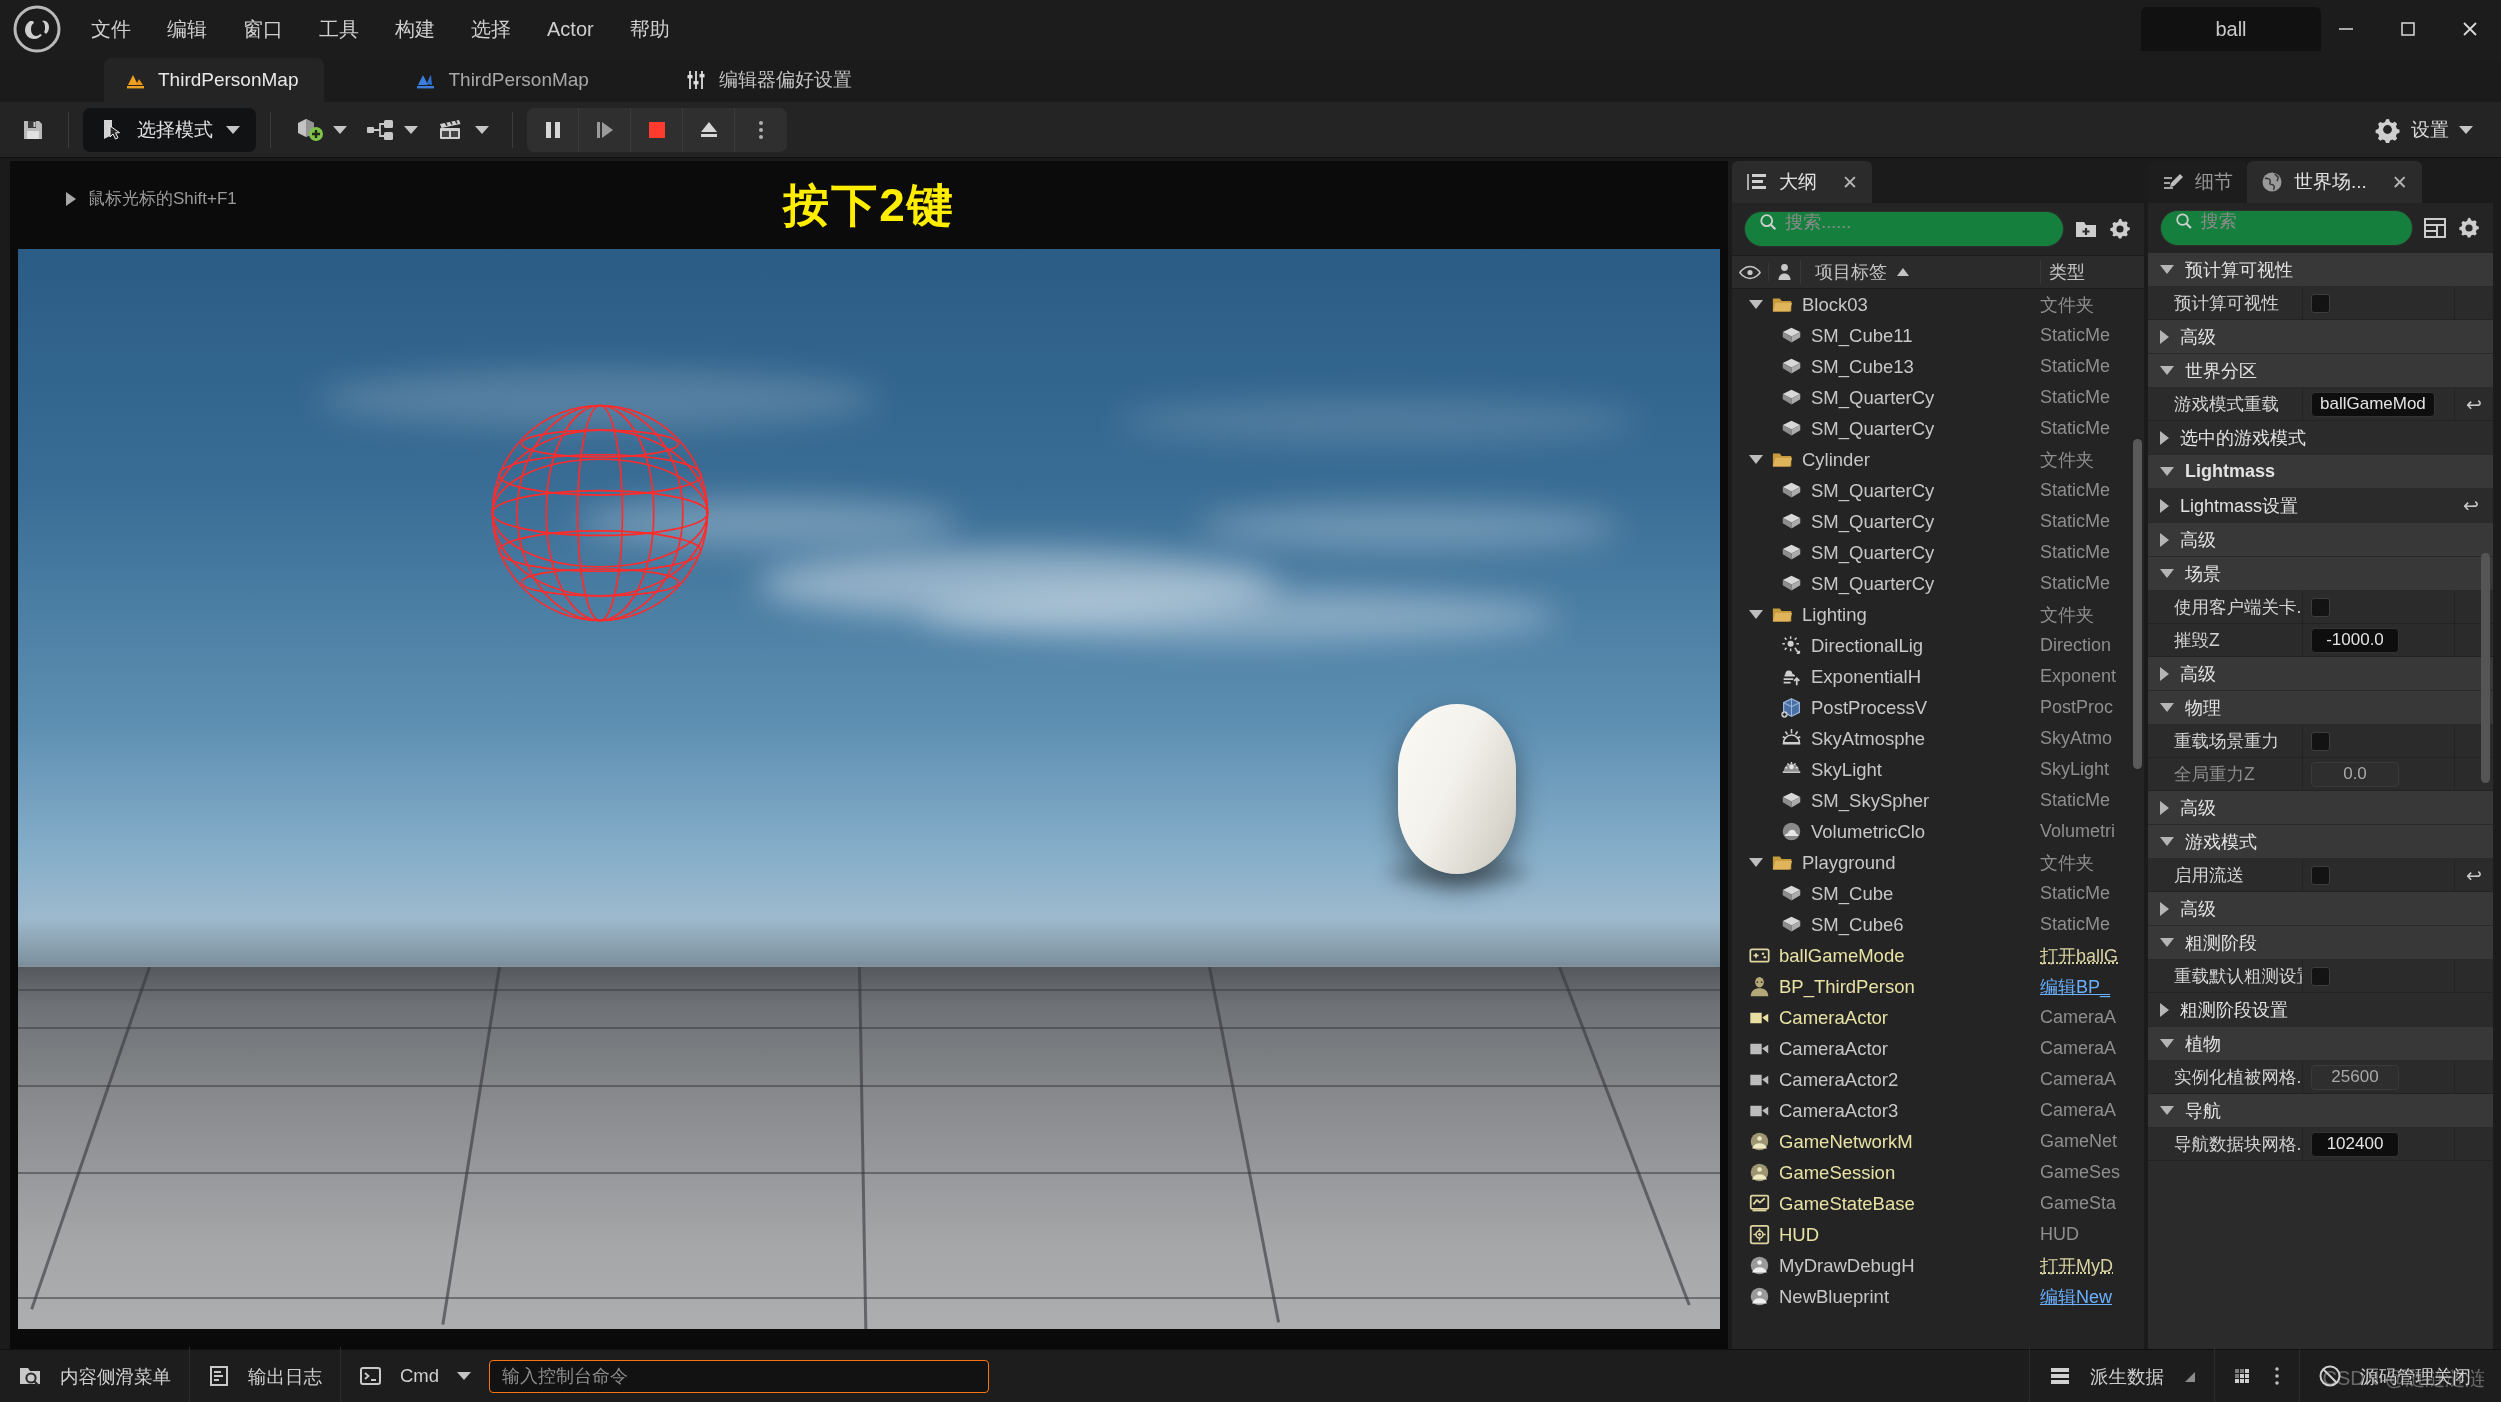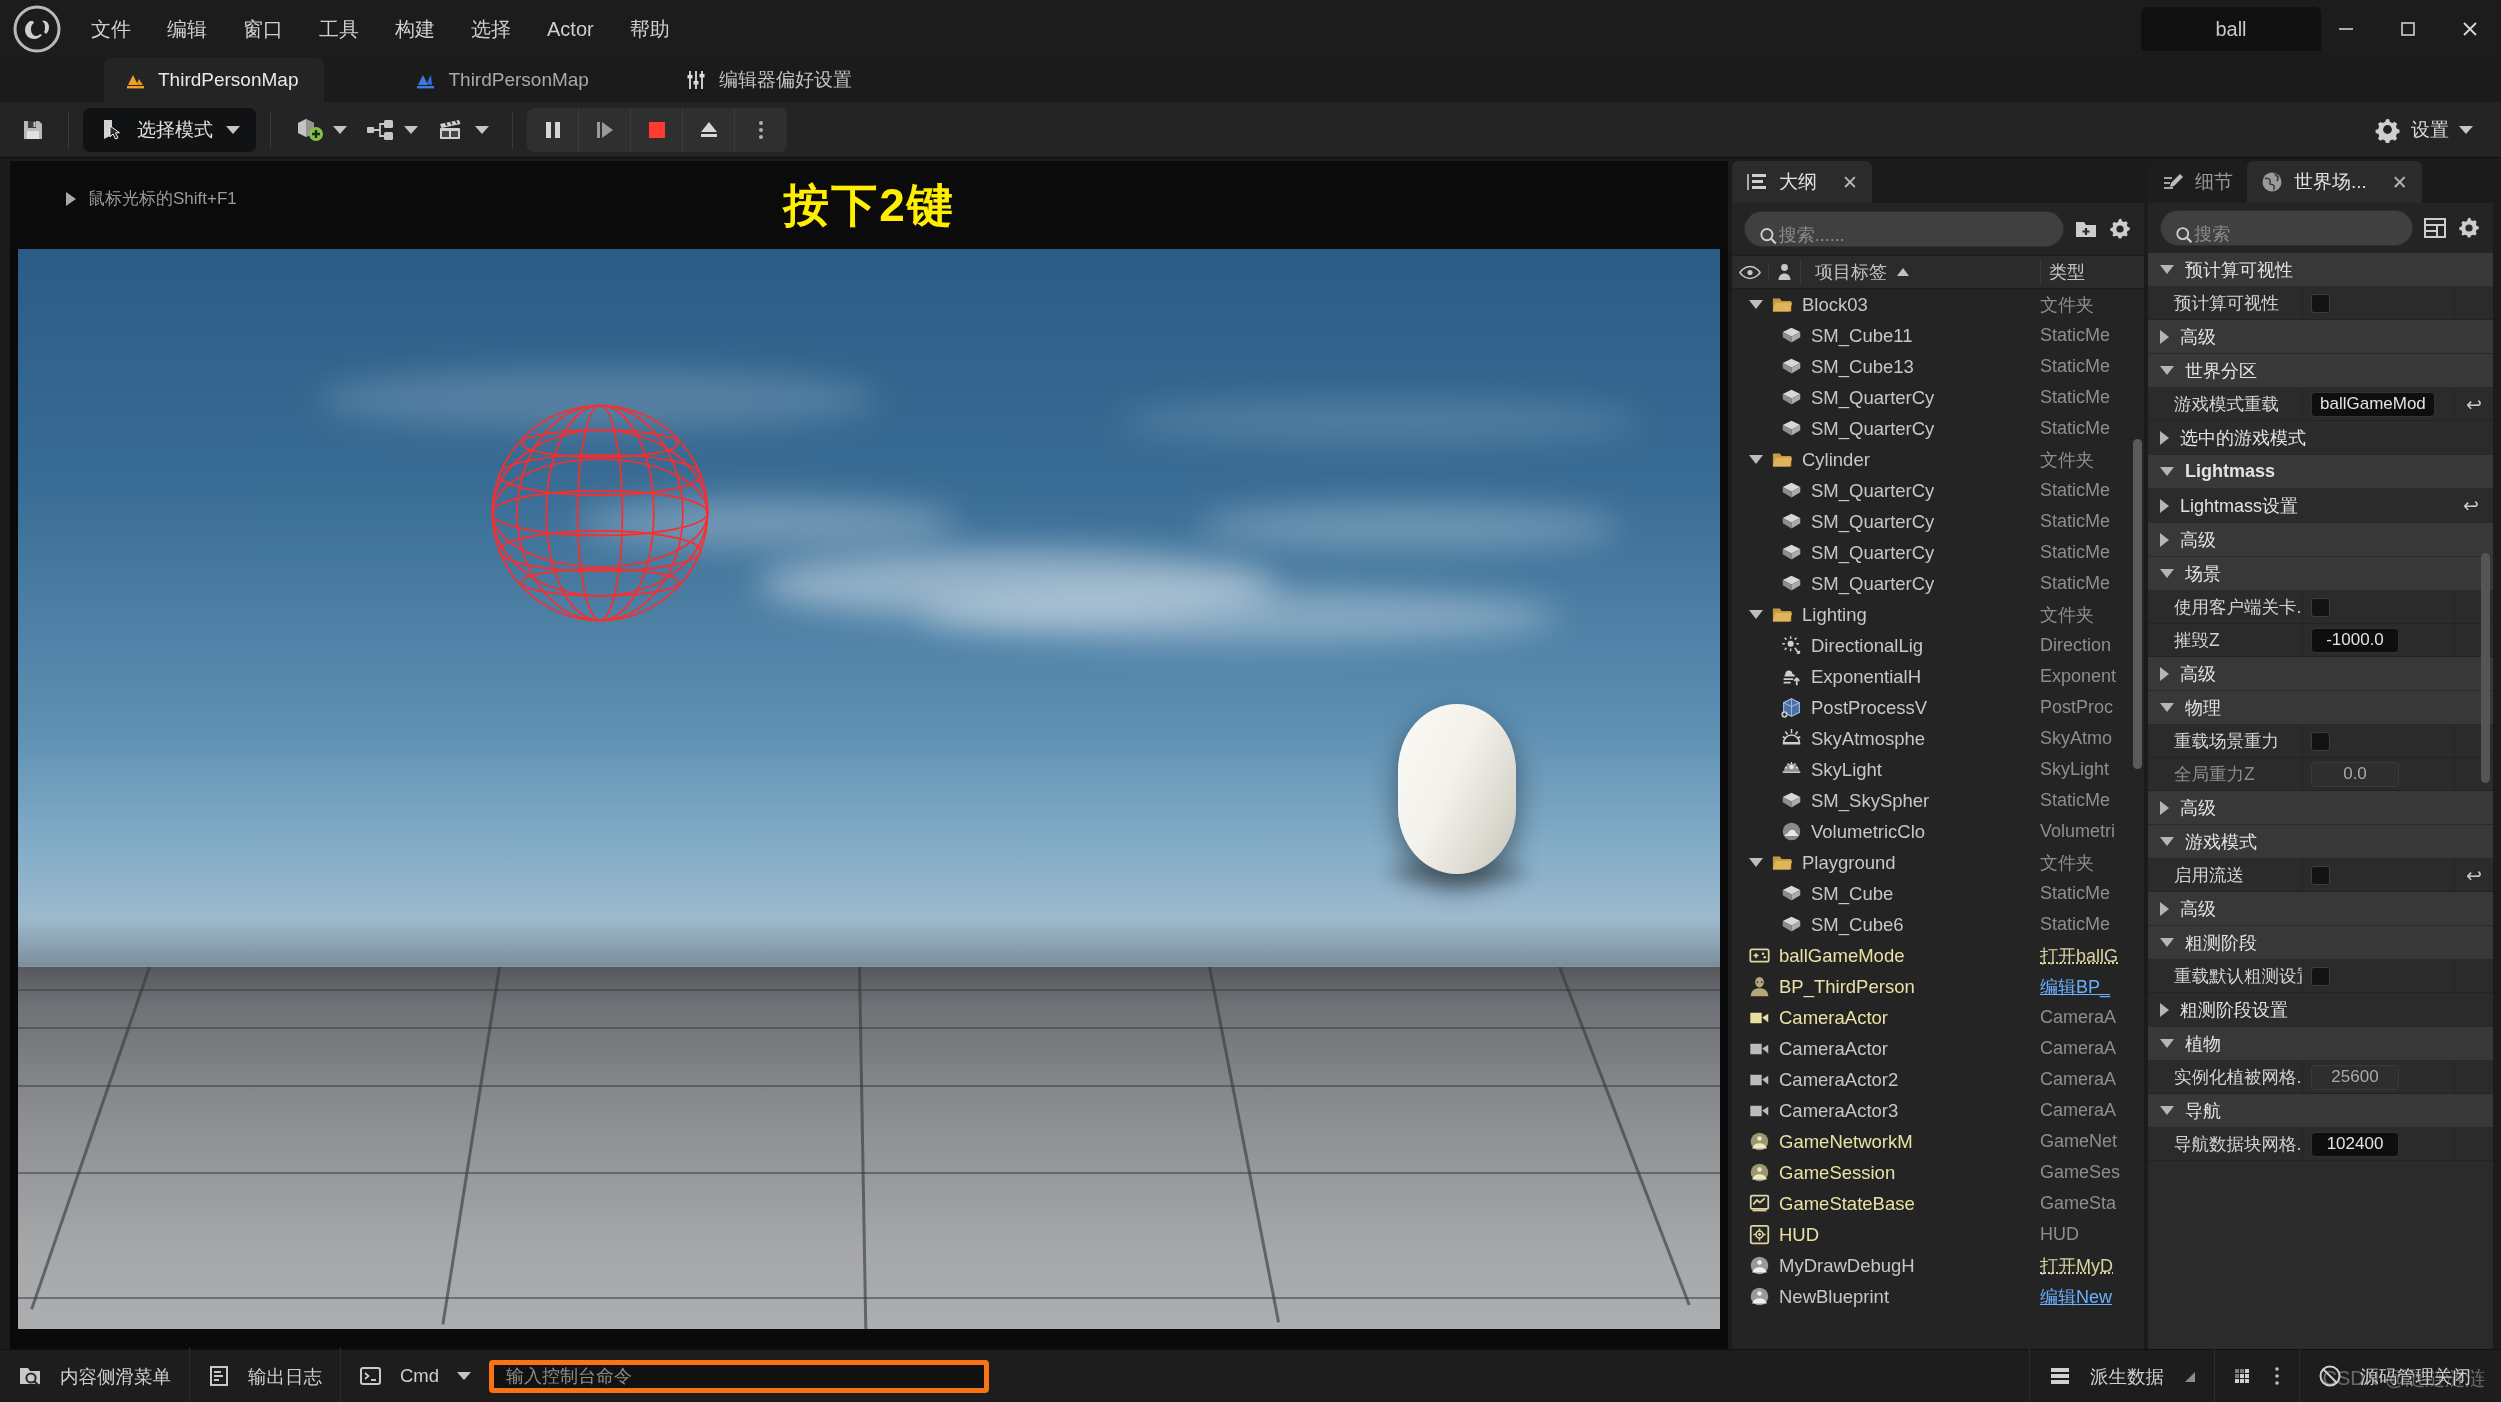--- a/index.html
+++ b/index.html
@@ -82,22 +82,22 @@
 
   
   .outliner { width: 412px; flex: none; display: flex; flex-direction: column; margin: 3px 4px 0 4px; }
   .panel-tabs { height: 42px; display: flex; align-items: flex-end; background: #1b1b1b; }
   .ptab { height: 42px; display: flex; align-items: center; gap: 11px; padding: 0 14px; font-size: 19px;
     background: #2b2b2b; color: #e0e0e0; border-radius: 6px 6px 0 0; }
   .ptab.inactive { background: #1d1d1d; color: #989898; }
   .ptab .x { margin-left: 14px; font-size: 19px; color: #b4b4b4; }
   .panel-bodyo { flex: 1; background: #242424; display: flex; flex-direction: column; min-height: 0; }
   .search-row { height: 52px; display: flex; align-items: center; gap: 10px; padding: 0 12px; flex: none; }
-  .search-box { flex: 1; height: 36px; background: #404040; border-radius: 18px; display: flex; align-items: flex-end;
-    gap: 1px; padding: 0 14px; border: 1px solid #2e2e2e; }
+  .search-box { flex: 1; height: 36px; background: #15803d; border-radius: 18px; display: flex; align-items: flex-start;
+    gap: 8px; padding: 0 14px; border: 1px solid #2e2e2e; }
   .search-box input { background: transparent; border: none; outline: none; color: #d9d9d9; font-size: 18px; width: 100%;
     font-family: inherit; }
   .search-box input::placeholder { color: #8b8b8b; }
   .hdr-row { height: 34px; background: #2b2b2b; display: flex; align-items: center; border-top: 1px solid #1c1c1c;
     border-bottom: 1px solid #1c1c1c; font-size: 18px; color: #c3c3c3; flex: none; }
   .hdr-eye { width: 36px; display: flex; justify-content: center; }
   .hdr-pin { width: 32px; display: flex; justify-content: center; border-left: 1px solid #383838; }
   .hdr-lbl { flex: 1; padding-left: 14px; border-left: 1px solid #383838; display: flex; align-items: center; gap: 9px; }
   .hdr-type { width: 104px; padding-left: 8px; border-left: 1px solid #383838; }
   .tree { flex: 1; overflow: hidden; position: relative; background: #242424; }
@@ -139,21 +139,21 @@
   .numin.dim { background: #2e2e2e; color: #a9a9a9; border-color: #3a3a3a; }
   .numin.wide { min-width: 108px; }
   .revert { color: #c9c9c9; font-size: 19px; }
   .d-scroll { position: absolute; right: 3px; top: 300px; width: 9px; height: 230px; background: #555; border-radius: 5px; }
 
   
   .statusbar { height: 53px; background: #1d1d1d; border-top: 1px solid #101010; display: flex; align-items: center;
     flex: none; position: relative; }
   .sb-item { height: 59px; display: flex; align-items: center; gap: 18px; padding: 0 18px; font-size: 18.5px; color: #cfcfcf;
     border-right: 1px solid #2c2c2c; }
-  .cmd-input { flex: none; width: 500px; height: 33px; background: #121212; border: 5px solid #f97316; border-radius: 4px;
+  .cmd-input { flex: none; width: 500px; height: 33px; background: #121212; border: 1px solid #f97316; border-radius: 4px;
     display: flex; align-items: center; padding: 0 12px; margin-left: 12px; color: #8d8d8d; font-size: 18px; }
   .sb-right { position: absolute; right: 0; height: 53px; display: flex; align-items: center; }
   .wm { position: absolute; right: 16px; bottom: 10px; font-size: 20px; color: rgba(200,200,200,0.45); white-space: nowrap; }
 </style>
 </head>
 <body>
 
 <div class="app">
 
   <div class="titlebar">

